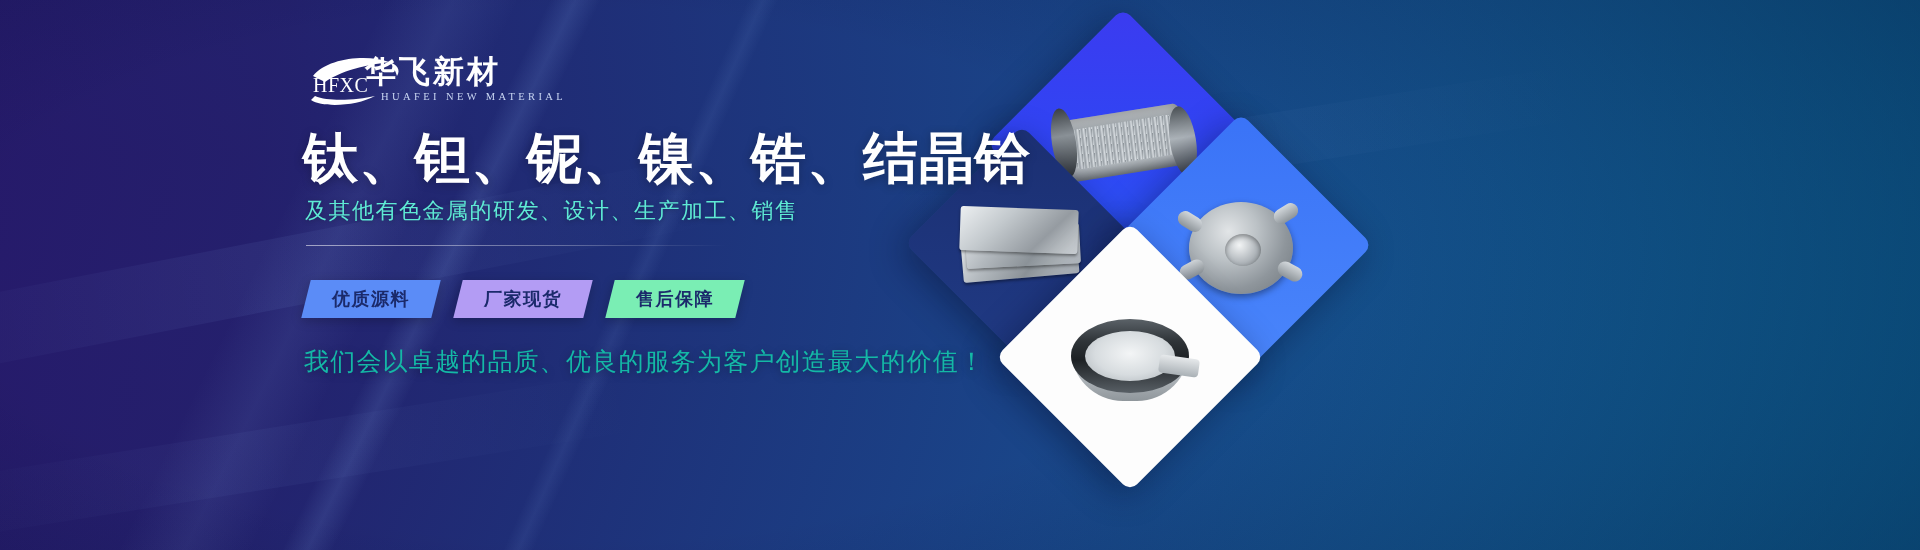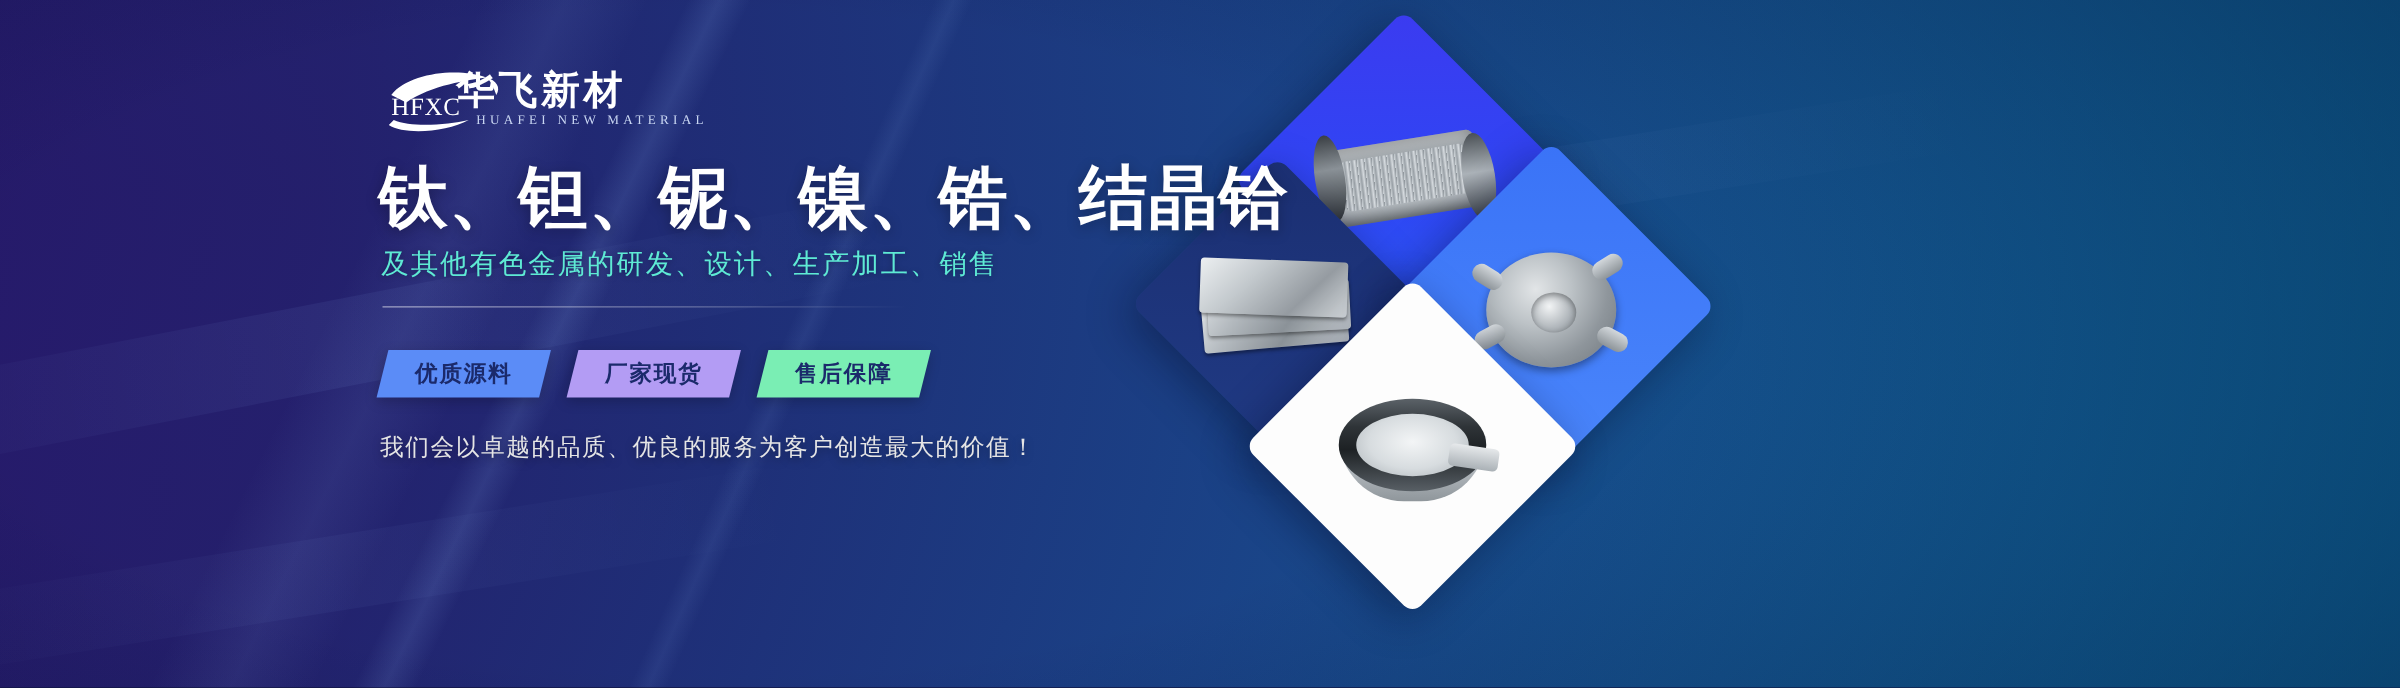--- a/index.html
+++ b/index.html
@@ -111,21 +111,21 @@
   }
   .badge span{display:block;transform:skewX(14deg);}
   .badge.b1{background:#5b8cf7;}
   .badge.b2{background:#b39cf4;}
   .badge.b3{background:#7aeeb4;}
 
   
   .slogan{
     position:absolute;left:304px;top:345px;
     font-family:"DejaVu Sans","Liberation Sans",sans-serif;
-    font-size:19px;font-weight:400;color:#e5e5e5;
+    font-size:25px;font-weight:400;color:#14b8a6;
     letter-spacing:1.2px;white-space:nowrap;
     text-shadow:0 2px 8px rgba(0,0,0,.35);
   }
 
   
   .collage{
     position:absolute;left:855px;top:0;width:1065px;height:550px;z-index:5;
   }
   .tile{
     position:absolute;

